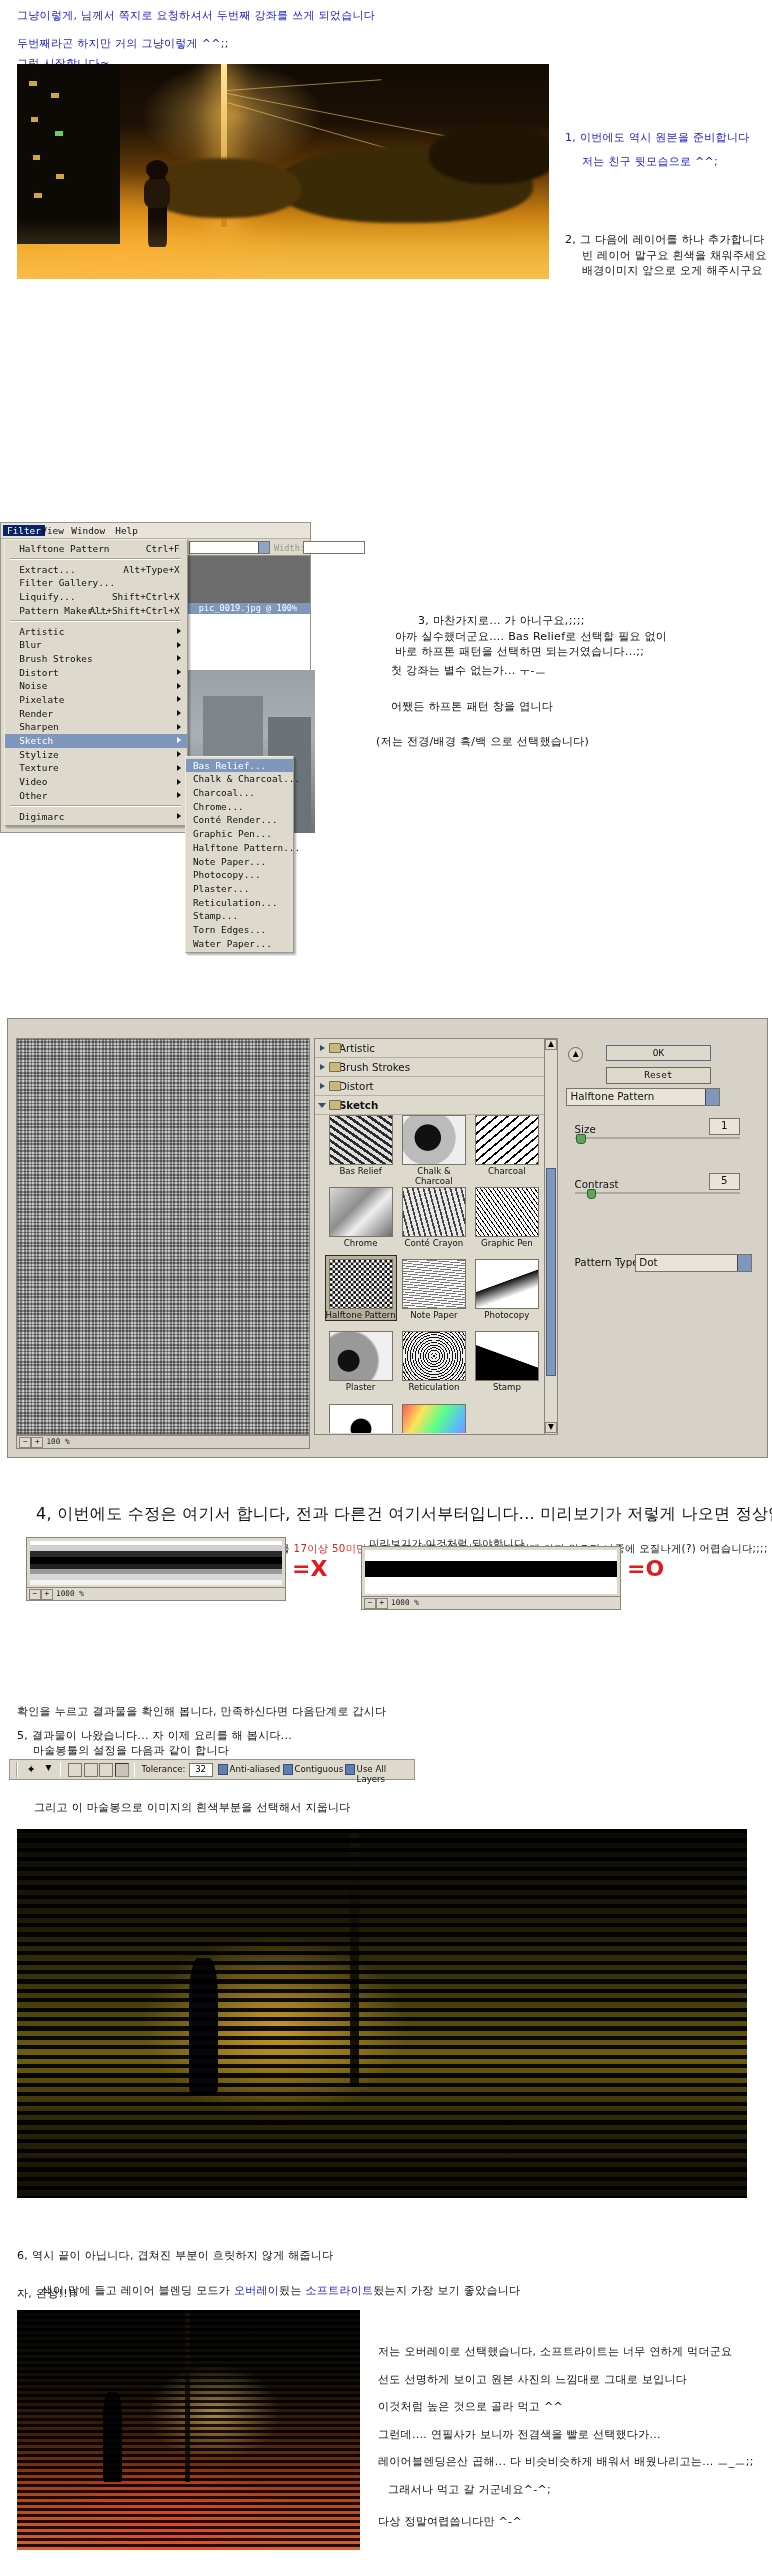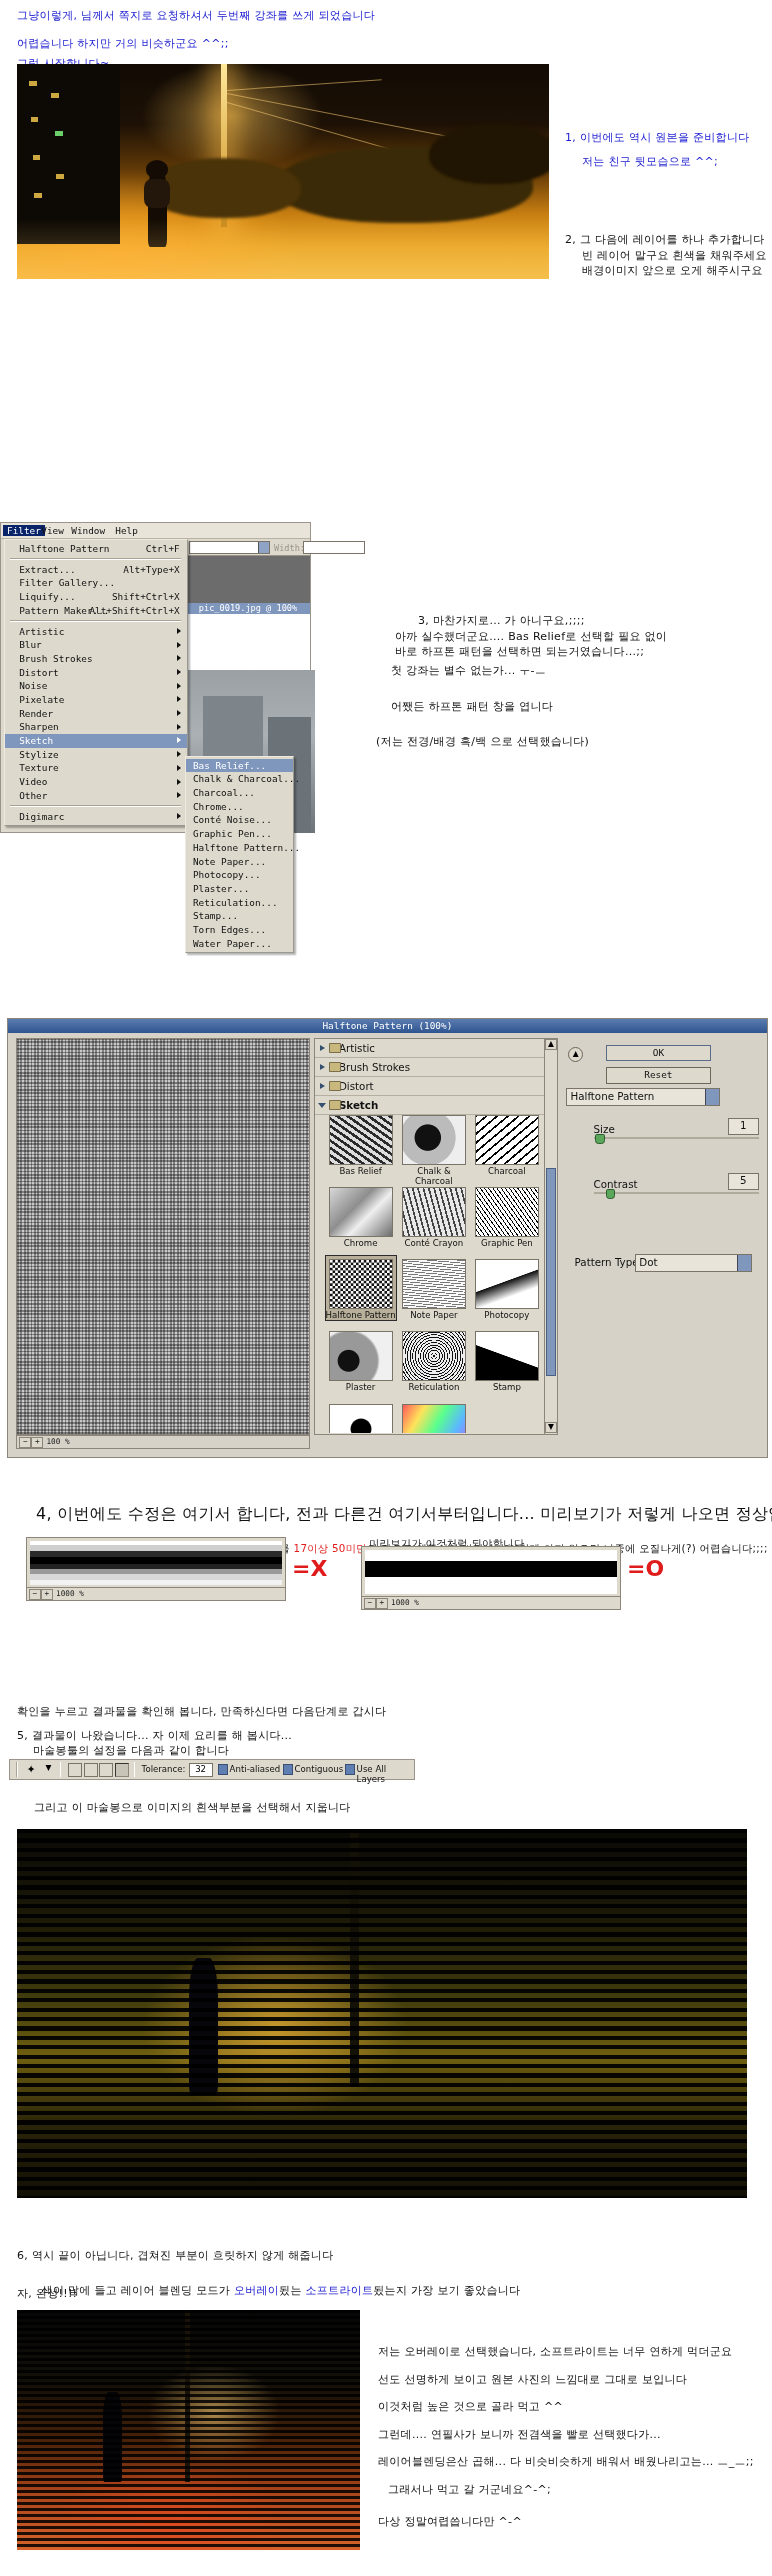--- a/index.html
+++ b/index.html
@@ -82,21 +82,21 @@
   .tcell.sel{background:#b8b09a;outline:1.7px solid #2b2b2b;}
   #vsb{position:absolute;left:536px;top:19px;width:12px;height:395px;background:#ded9cd;border:0.9px solid #8b857a;}
   #vthumb{position:absolute;left:0.9px;top:129px;width:8.6px;height:206px;background:#7f96bd;border:0.9px solid #4a5f82;}
   #rightpane{position:absolute;left:553px;top:19px;width:196px;height:395px;background:#d6d2c8;}
   .btn{position:absolute;height:14.6px;border:0.9px solid #6d6659;background:#ded9cd;font-size:9.4px;
        line-height:13px;text-align:center;color:#111;font-family:"DejaVu Sans Mono",monospace;}
   .btn.pri{border:1.7px solid #5a6b88;}
   #ffcombo{position:absolute;left:5.2px;top:50px;width:149px;height:15.5px;background:#e8e4da;border:0.9px solid #7a7468;
            font-size:10.3px;line-height:14.6px;padding-left:3.4px;color:#111;}
   #ffcombo .dd{position:absolute;right:0;top:0;width:13.7px;height:15.5px;background:#7f96bd;border-left:0.9px solid #445;}
-  .prow{position:absolute;left:13.7px;width:172px;margin-left:19px;}
+  .prow{position:absolute;left:13.7px;width:172px;}
   .plabel{font-size:10.3px;color:#111;}
   .pval{position:absolute;right:6.9px;top:-1.7px;width:29px;height:14.6px;background:#e8e4da;border:0.9px solid #7a7468;
         font-size:10.3px;text-align:center;line-height:13.7px;color:#111;}
   .slider{position:absolute;left:0;right:6.9px;top:17px;height:1.7px;background:#b0aa9d;}
   .knob{position:absolute;width:7.7px;height:8.6px;background:#5aa65a;border:0.9px solid #2d5c2d;border-radius:1.7px 1.7px 3.4px 3.4px;top:-3.4px;}
   #ptcombo{position:absolute;left:74px;top:216px;width:112px;height:15.5px;background:#e8e4da;border:0.9px solid #7a7468;
            font-size:10.3px;line-height:14.6px;padding-left:3.4px;color:#111;}
   #ptcombo .dd{position:absolute;right:0;top:0;width:13.7px;height:15.5px;background:#7f96bd;border-left:0.9px solid #445;}
   .collapse{position:absolute;left:6.9px;top:8.6px;width:13.7px;height:13.7px;border-radius:50%;border:0.9px solid #6d6659;
             background:#ded9cd;font-size:7.7px;line-height:12px;text-align:center;}
@@ -137,21 +137,21 @@
       radial-gradient(ellipse 172px 86px at 155px 215px, rgba(226,72,30,.8), rgba(0,0,0,0) 72%),
       linear-gradient(180deg,#060606 0%,#121008 30%,#4a2208 55%,#a8431a 75%,#d6622a 100%);}
   .scan2{position:absolute;inset:0;background:repeating-linear-gradient(180deg, rgba(0,0,0,.85) 0 2.6px, rgba(0,0,0,0) 2.6px 6px);}
   #photo3 .fig{position:absolute;left:86px;top:82px;width:19px;height:90px;background:#050406;border-radius:30% 30% 8% 8%;}
   #photo3 .pole{position:absolute;left:168px;top:0;width:5.2px;height:172px;background:#1a1408;}
 </style>
 </head>
 <body>
 
 <div class="abs ko" style="left:17px;top:5.2px;">그냥이렇게, 님께서 쪽지로 요청하셔서 두번째 강좌를 쓰게 되었습니다</div>
-<div class="abs ko" style="left:17px;top:33px;">어렵습니다 하지만 거의 비슷하군요 ^^;;</div>
+<div class="abs ko" style="left:17px;top:33px;">두번째라곤 하지만 거의 그냥이렇게 ^^;;</div>
 <div class="abs ko" style="left:17px;top:53px;">그럼 시작합니다~</div>
 
 <div class="abs" id="photo1">
   <div class="bldg" style="left:0;top:0;width:103px;height:180px;"></div>
   <div class="win" style="left:12px;top:17px;width:7.7px;height:5.2px;"></div>
   <div class="win" style="left:34px;top:29px;width:7.7px;height:5.2px;"></div>
   <div class="win" style="left:13.7px;top:53px;width:7.7px;height:5.2px;"></div>
   <div class="win" style="left:38px;top:67px;width:7.7px;height:5.2px;background:#7ef07e;"></div>
   <div class="win" style="left:15.5px;top:91px;width:7.7px;height:5.2px;"></div>
   <div class="win" style="left:39px;top:110px;width:7.7px;height:5.2px;"></div>
@@ -222,42 +222,41 @@
       <div class="mi"><span>Video</span><span class="ar"></span></div>
       <div class="mi"><span>Other</span><span class="ar"></span></div>
       <div class="sep"></div>
       <div class="mi"><span>Digimarc</span><span class="ar"></span></div>
     </div>
   <div id="submenu">
       <div class="mi hl">Bas Relief...</div>
       <div class="mi">Chalk &amp; Charcoal...</div>
       <div class="mi">Charcoal...</div>
       <div class="mi">Chrome...</div>
-      <div class="mi">Conté Noise...</div>
+      <div class="mi">Conté Render...</div>
       <div class="mi">Graphic Pen...</div>
       <div class="mi">Halftone Pattern...</div>
       <div class="mi">Note Paper...</div>
       <div class="mi">Photocopy...</div>
       <div class="mi">Plaster...</div>
       <div class="mi">Reticulation...</div>
       <div class="mi">Stamp...</div>
       <div class="mi">Torn Edges...</div>
       <div class="mi">Water Paper...</div>
     </div>
 </div>
 
 <div class="abs kob" style="left:378px;top:611px;margin-left:40px;">3, 마찬가지로... 가 아니구요,;;;;</div>
 <div class="abs kob" style="left:395px;top:627px;">아까 실수했더군요.... Bas Relief로 선택할 필요 없이</div>
 <div class="abs kob" style="left:395px;top:642px;">바로 하프톤 패턴을 선택하면 되는거였습니다...;;</div>
 <div class="abs kob" style="left:391px;top:661px;">첫 강좌는 별수 없는가... ㅜ-ㅡ</div>
 <div class="abs kob" style="left:391px;top:697px;">어쨌든 하프톤 패턴 창을 엽니다</div>
 <div class="abs kob" style="left:376px;top:732px;text-align:center;">(저는 전경/배경 흑/백 으로 선택했습니다)</div>
 
 <div class="abs" id="dlg">
-  <div id="dlgtb">Halftone Pattern (100%)</div>
 
   <div id="preview"></div>
   <div id="prevbar">
     <div class="zbtn" style="left:1.7px;">−</div>
     <div class="zbtn" style="left:13.7px;">+</div>
     <span style="position:absolute;left:29px;">100 %</span>
   </div>
 
   <div id="filterlist">
       <div class="cat"><span class="tri"></span><span class="fol"></span><span>Artistic</span></div>

